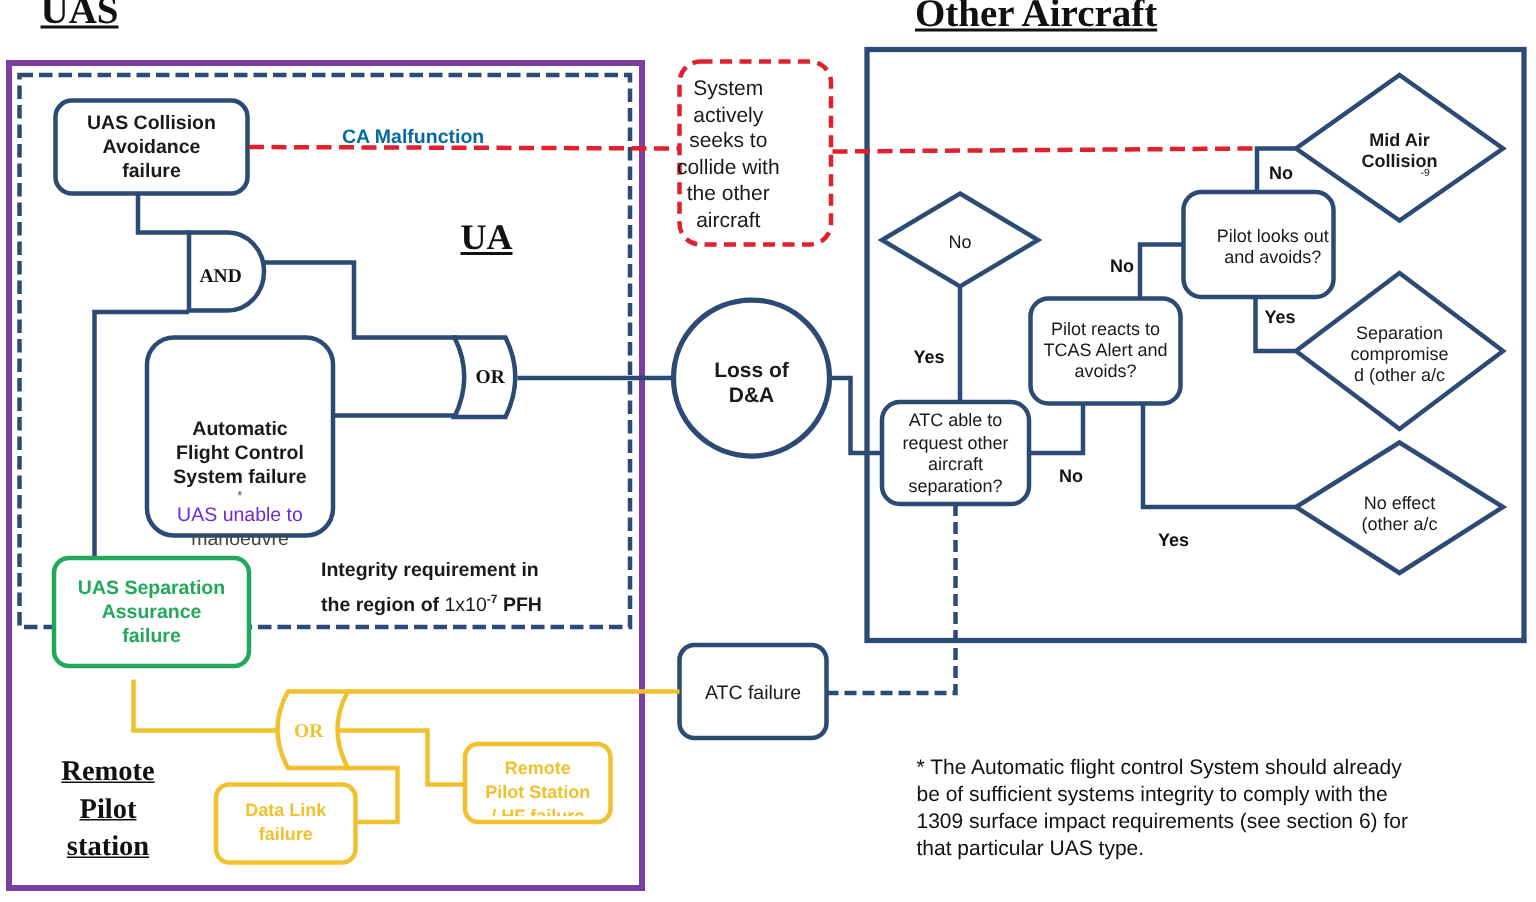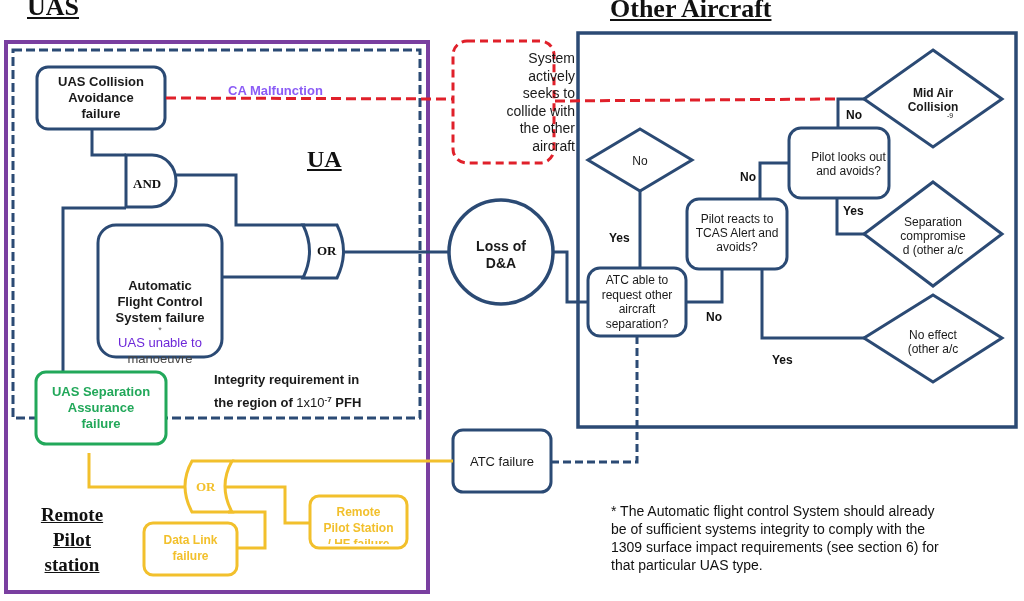--- a/index.html
+++ b/index.html
@@ -90,21 +90,21 @@
   <div>Pilot</div>
   <div>station</div>
 </div>
 
 <div class="t bold" style="left:37px;top:74px;width:128px;font-size:13px;line-height:16px;">
   <div>UAS Collision</div>
   <div>Avoidance</div>
   <div>failure</div>
 </div>
 
-<div class="t bold" style="left:228px;top:83px;font-size:13px;color:#8b5cf6;">CA Malfunction</div>
+<div class="t bold" style="left:228px;top:83px;font-size:13px;color:#0369a1;">CA Malfunction</div>
 
 <div class="gate-lbl" style="left:133px;top:176px;">AND</div>
 
 <div class="gate-lbl" style="left:317px;top:243px;">OR</div>
 
 <div class="t" style="left:98px;top:242px;width:124px;font-size:13px;line-height:16px;margin-top:36px;">
   <div class="bold">Automatic</div>
   <div class="bold">Flight Control</div>
   <div class="bold">System failure</div>
   <div style="font-size:9px;line-height:9px;color:#555;">*</div>
@@ -116,21 +116,21 @@
   <div>Integrity requirement in</div>
   <div><span>the region of </span><span style="font-weight:normal;">1x10</span><sup style="font-size:8px;">-7</sup><span> PFH</span></div>
 </div>
 
 <div class="t bold" style="left:36px;top:384px;width:130px;font-size:13px;line-height:16px;color:#22a85a;">
   <div>UAS Separation</div>
   <div>Assurance</div>
   <div>failure</div>
 </div>
 
-<div class="t" style="left:474px;top:50px;width:101px;font-size:14px;line-height:17.5px;text-align:right;">
+<div class="t" style="left:435px;top:50px;width:101px;font-size:14px;line-height:17.5px;">
   <div>System</div>
   <div>actively</div>
   <div>seeks to</div>
   <div>collide with</div>
   <div>the other</div>
   <div>aircraft</div>
 </div>
 
 <div class="t bold" style="left:449px;top:238px;width:104px;font-size:14px;line-height:17px;">
   <div>Loss of</div>

